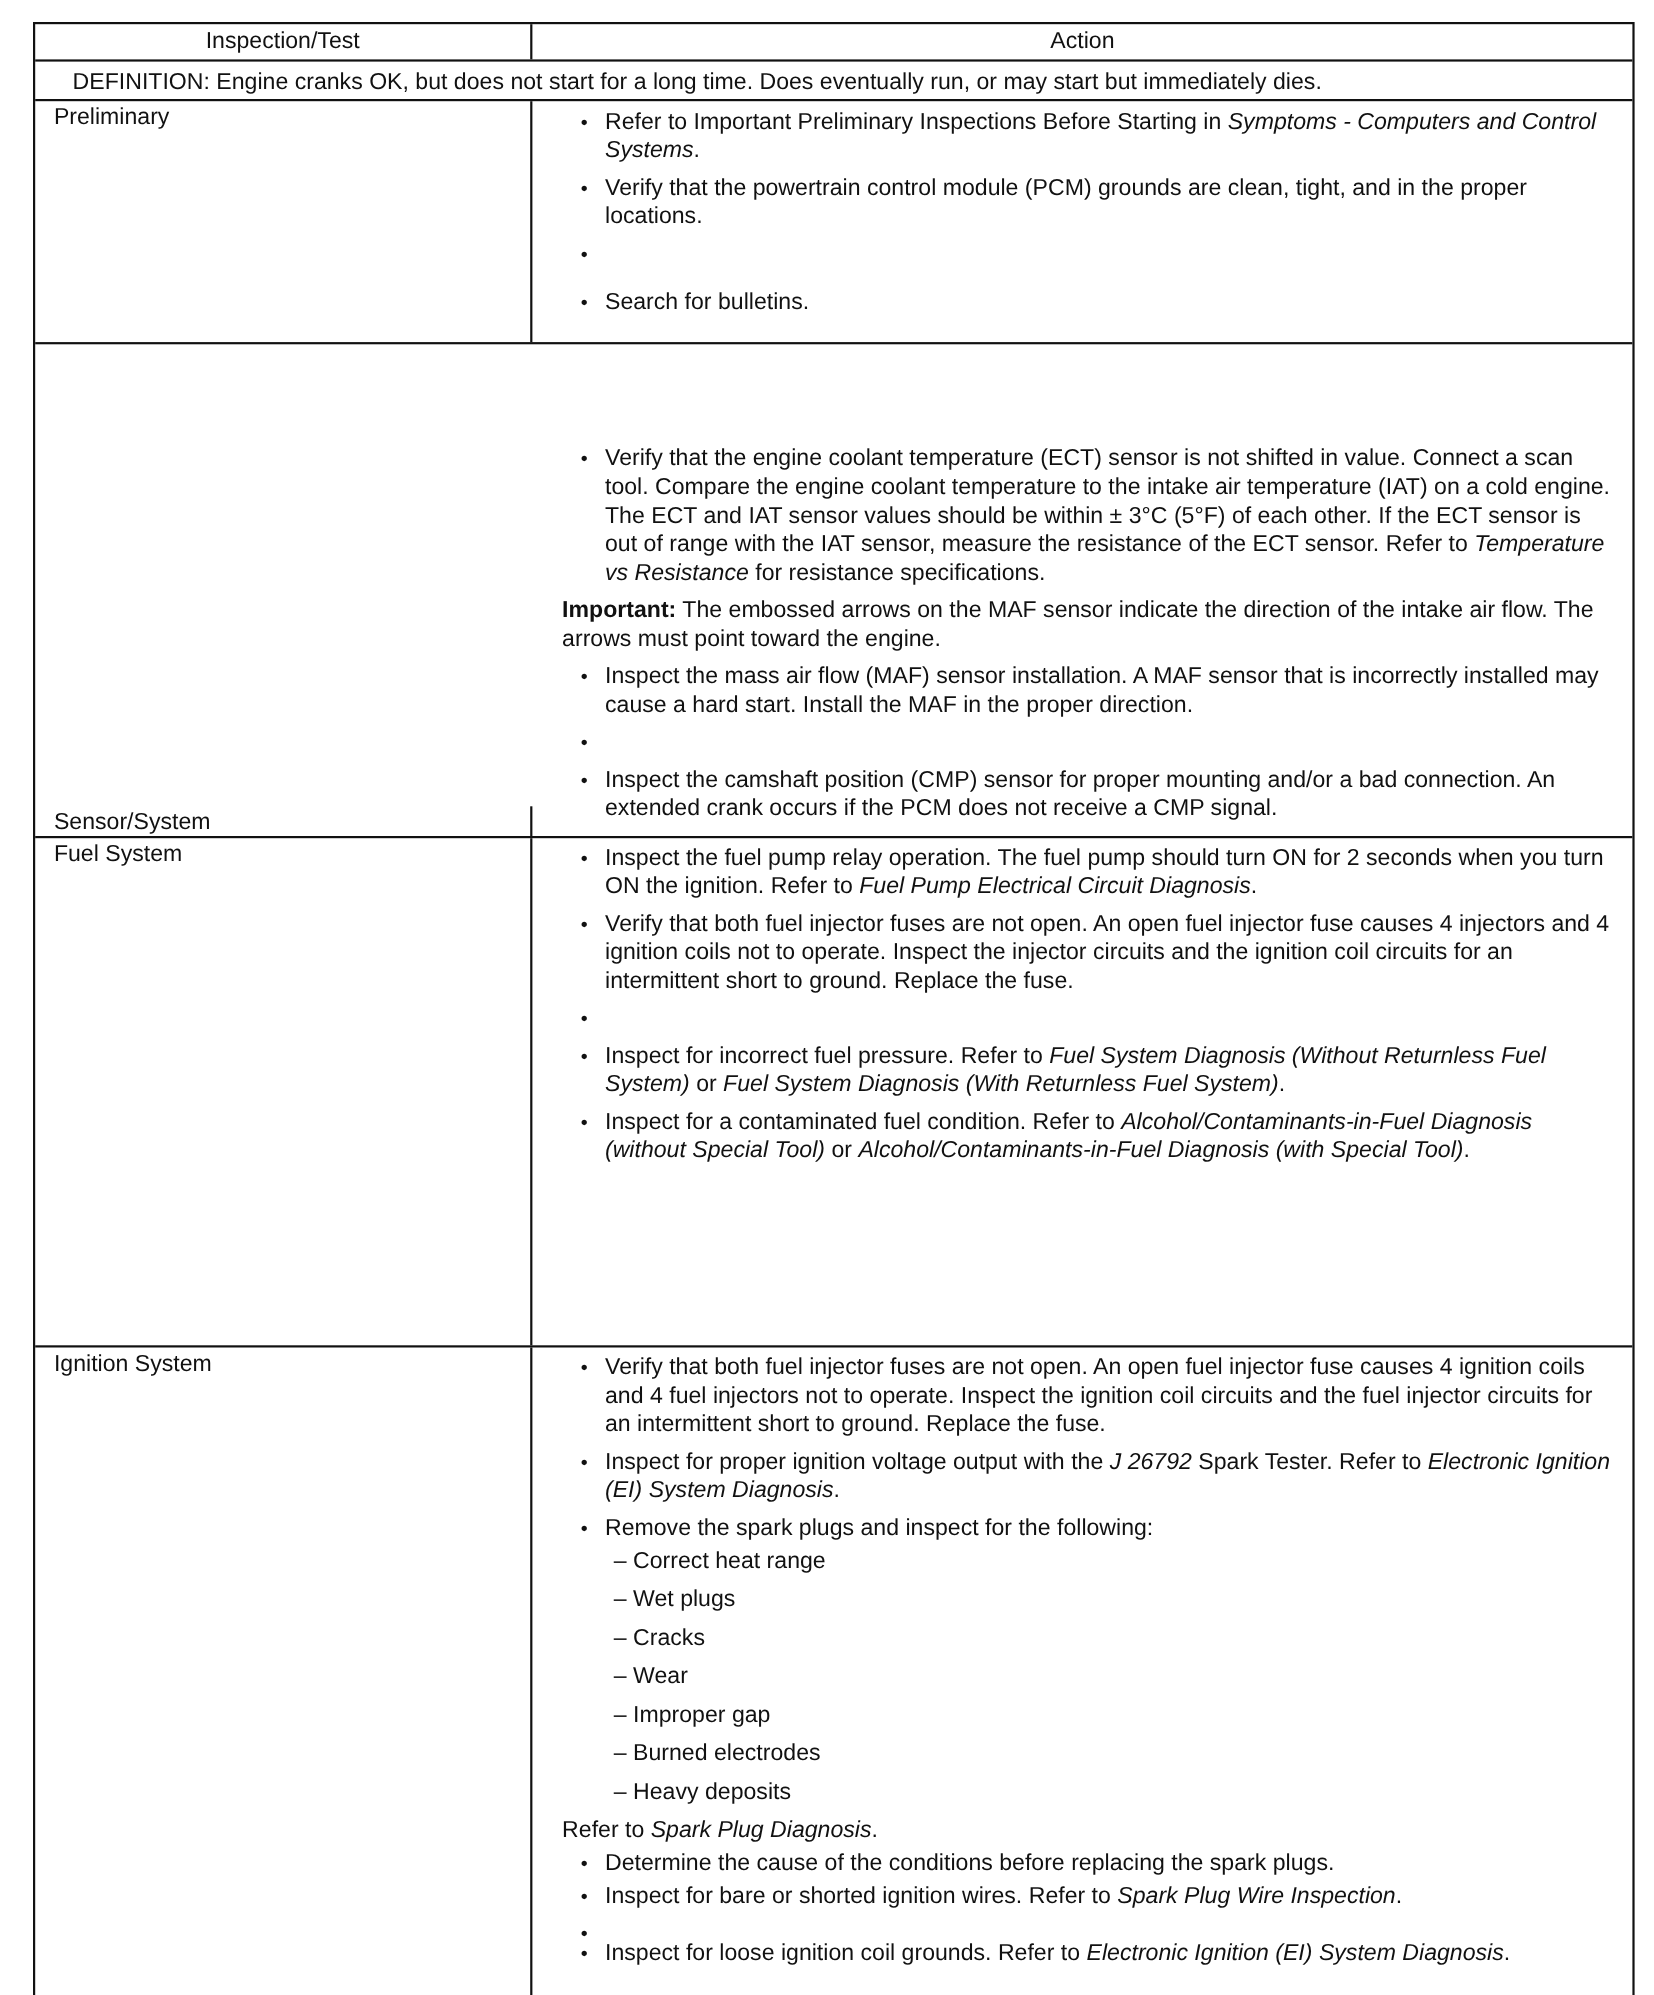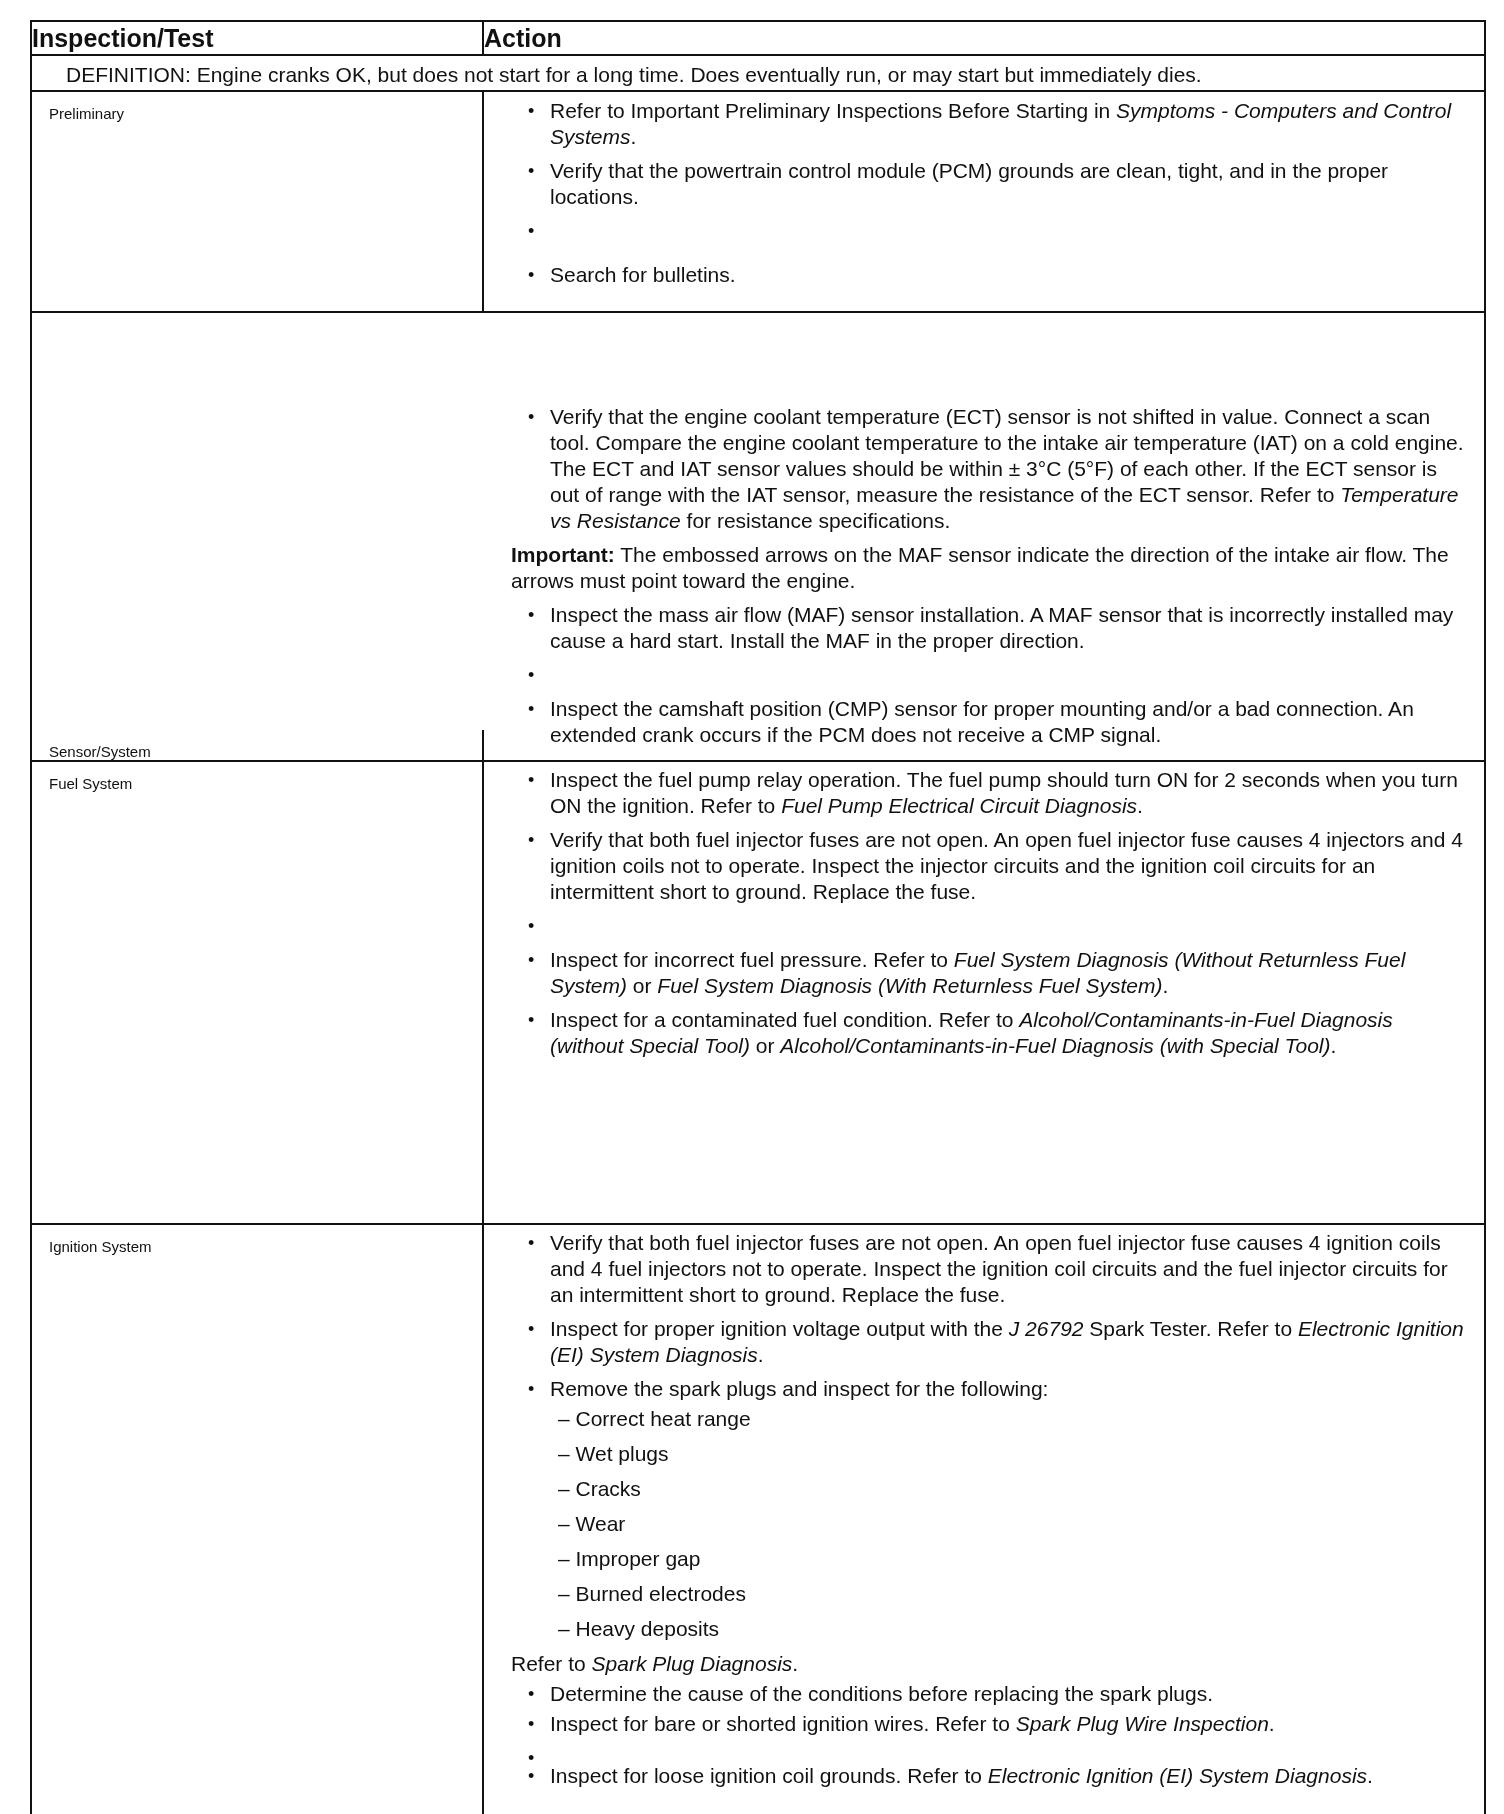--- a/index.html
+++ b/index.html
@@ -2,23 +2,23 @@
 <html><head>
 <meta charset="utf-8">
 <style>
   html, body { margin: 0; padding: 0; background: #ffffff; }
   body { width: 1504px; height: 1814px; position: relative; overflow: hidden;
          font-family: "Liberation Sans", sans-serif; color: #111; }
   .tbl { position: absolute; left: 30px; top: 20px; width: 1456px;
          border: 2px solid #111; box-sizing: border-box; }
   .row { display: flex; border-bottom: 2px solid #111; box-sizing: border-box; }
   .row:last-child { border-bottom: none; }
-  .c1 { width: 452px; border-right: 2px solid #111; box-sizing: border-box; padding: 13px 0 0 17px; font-size: 15px; }
+  .c1 { width: 452px; border-right: 2px solid #111; box-sizing: border-box; padding: 3px 0 0 17px; font-size: 21px; }
   .c2 { flex: 1; box-sizing: border-box; padding: 5px 14px 4px 27px; font-size: 21px; line-height: 26px; }
-  .hdr .c1, .hdr .c2 { font-weight: bold; padding: 3px 0; font-size: 25px; line-height: 26px; }
+  .hdr .c1, .hdr .c2 { font-weight: normal; text-align: center; padding: 3px 0; font-size: 21px; line-height: 26px; }
   .def { padding: 6px 0 5px 34px; font-size: 21px; line-height: 25px; }
   ul.b { list-style: none; margin: 0; padding: 0 0 0 39px; }
   ul.b > li { position: relative; margin: 0 0 8px 0; }
   ul.b > li::before { content: "\2022"; position: absolute; left: -22px; top: 0; font-size: 18px; }
   ul.d { list-style: none; margin: 4px 0 0 0; padding: 0 0 0 31px; }
   ul.d > li { margin: 0 0 9px 0; line-height: 26px; }
   .spacer-lg { height: 46px; }
   .spacer-md { height: 26px; }
   .note { margin: 6px 0 8px 0; }
   i { font-style: italic; }

